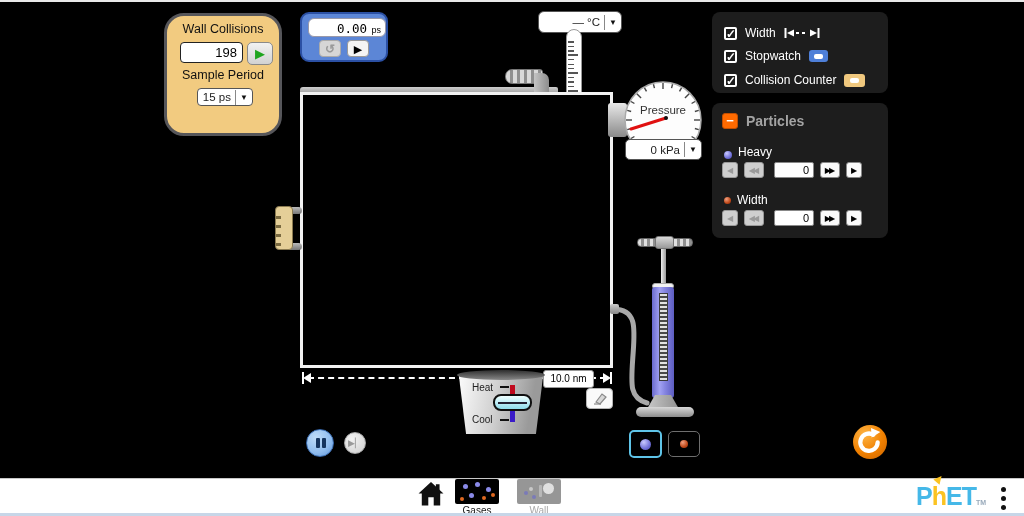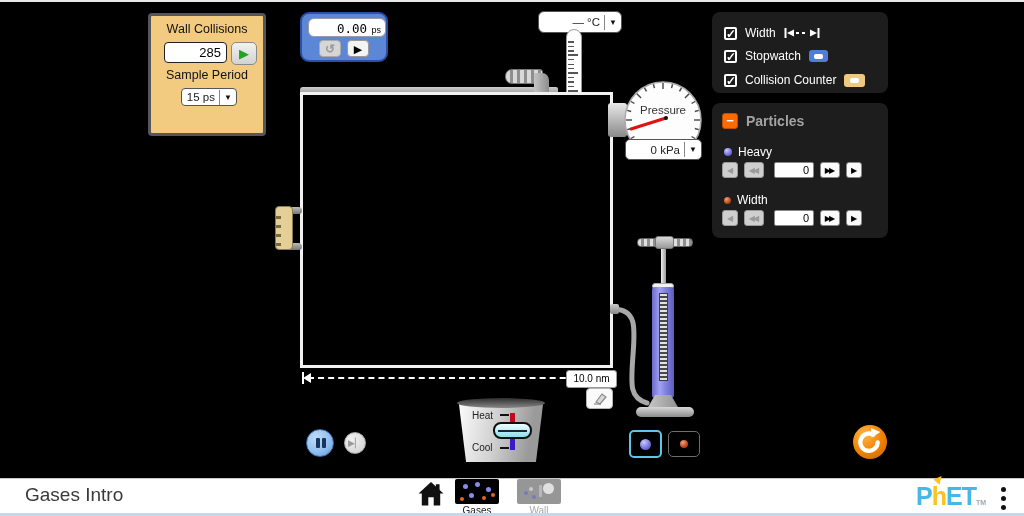--- a/index.html
+++ b/index.html
@@ -1,21 +1,21 @@
 <!DOCTYPE html>
 <html><head>
 <meta charset="utf-8">
 <style>
   html,body{margin:0;padding:0;background:#000;}
   #stage{position:relative;width:1024px;height:516px;background:#000;overflow:hidden;
          font-family:"Liberation Sans",sans-serif;}
   .abs{position:absolute;}
   
-  .cc-panel{left:148px;top:13px;width:118px;height:123px;background:#F2CB80;border:3px solid #56565A;
-            border-radius:4px;box-sizing:border-box;}
+  .cc-panel{left:164px;top:13px;width:118px;height:123px;background:#F2CB80;border:3px solid #56565A;
+            border-radius:20px;box-sizing:border-box;}
   .cc-title{width:100%;text-align:center;top:6px;font-size:12.5px;color:#111;}
   .cc-count{left:13px;top:26px;width:56px;height:19px;background:#fff;border:1.5px solid #222;border-radius:4px;
             font-size:13px;color:#000;text-align:right;line-height:19px;padding-right:5px;box-sizing:content-box;}
   .cc-play{left:80px;top:26px;width:24px;height:21px;background:linear-gradient(#f2f2f2,#d2d2d2);
            border:1.5px solid #8a8a8a;border-radius:5px;color:#1FA51F;font-size:13px;text-align:center;line-height:21px;}
   .cc-period-label{width:100%;text-align:center;top:52px;font-size:12.5px;color:#111;}
   .cc-dd{left:30px;top:72px;width:56px;height:18px;}
   
   .combo{background:#fff;border:1.5px solid #555;border-radius:4px;display:flex;align-items:center;box-sizing:border-box;}
   .combo .val{flex:1;text-align:right;font-size:11.5px;color:#222;padding-right:4px;white-space:nowrap;}
@@ -40,21 +40,21 @@
                box-sizing:border-box;}
   .handle-grip:before{content:"";position:absolute;left:0;top:3px;width:5px;height:36px;
                background:repeating-linear-gradient(#0000 0 6px,#7a6a40 6px 9px);}
   
   .ruler-line{left:308px;top:377px;width:298px;border-top:2px dashed #fff;}
   .arr{width:0;height:0;top:373px;}
   .arr-l{left:303px;border-top:5px solid transparent;border-bottom:5px solid transparent;border-right:8px solid #fff;}
   .arr-r{left:603px;border-top:5px solid transparent;border-bottom:5px solid transparent;border-left:8px solid #fff;}
   .endbar{top:372px;width:2px;height:12px;background:#fff;}
   .ruler-label{left:543px;top:370px;width:49px;height:16px;background:#fff;border:1px solid #999;border-radius:3px;
-               font-size:10px;color:#000;text-align:center;line-height:16px;margin-left:23px;}
+               font-size:10px;color:#000;text-align:center;line-height:16px;}
   
   .therm-combo{left:538px;top:11px;width:84px;height:22px;border-radius:6px;}
   .therm-tube{left:566px;top:29px;width:16px;height:94px;background:#fff;border:1.5px solid #999;border-radius:8px 8px 2px 2px;box-sizing:border-box;}
   .therm-ticks{left:1px;top:8px;width:6px;height:78px;background:repeating-linear-gradient(#0000 0 3px,#555 3px 4.5px);}
   .therm-ticks2{left:1px;top:8px;width:10px;height:78px;background:repeating-linear-gradient(#0000 0 16px,#555 16px 18px);}
   .therm-bulb{left:560px;top:115px;width:27px;height:27px;border-radius:50%;
               background:radial-gradient(circle at 38% 32%,#E86060,#C02020 60%,#901212);border:2px solid #801010;box-sizing:border-box;}
   
   .gauge-conn{left:608px;top:103px;width:19px;height:34px;background:linear-gradient(#e8e8e8,#8a8a8a);border-radius:3px;}
   .gauge{left:624px;top:81px;width:78px;height:78px;}
@@ -77,21 +77,21 @@
   .eraser-btn{left:586px;top:388px;width:27px;height:21px;background:#fafafa;border:1px solid #b5b5b5;border-radius:4px;
               box-sizing:border-box;display:flex;align-items:center;justify-content:center;}
   
   .play-pause{left:306px;top:429px;width:28px;height:28px;border-radius:50%;box-sizing:border-box;
               background:radial-gradient(circle at 35% 30%,#BFDCF8,#8FBCEE 60%,#5E93D6);border:1.5px solid #3A6CB0;}
   .pp-bar{top:8px;width:3.5px;height:10px;background:#16355F;border-radius:1px;}
   .step-btn{left:344px;top:432px;width:22px;height:22px;border-radius:50%;box-sizing:border-box;
             background:radial-gradient(circle at 35% 30%,#f2f2f2,#cfcfcf);border:1px solid #aaa;
             color:#9a9a9a;font-size:9px;text-align:center;line-height:21px;}
   
-  .bucket{left:455px;top:398px;width:92px;height:56px;}
+  .bucket{left:455px;top:370px;width:92px;height:56px;}
   .bucket-body{left:0;top:4px;width:92px;height:60px;clip-path:polygon(4% 0,96% 0,88% 100%,12% 100%);
                background:linear-gradient(100deg,#fafafa 5%,#cfcfcf 45%,#9a9a9a 80%);}
   .bucket-rim{left:2px;top:0;width:88px;height:10px;border-radius:50%;background:linear-gradient(#2e2e2e,#888);}
   .bk-label{font-size:10px;color:#222;}
   .bk-tick{width:9px;height:2px;background:#111;}
   .bk-track{left:55px;top:15px;width:5px;height:37px;background:linear-gradient(#C00A1E 0 46%,#3A1AC8 54% 100%);}
   .bk-handle{left:38px;top:24px;width:39px;height:17px;background:linear-gradient(#EFFFFF,#8FDDEC);
              border:2px solid #101010;border-radius:8px;box-sizing:border-box;}
   .bk-handle:before{content:"";position:absolute;left:3px;top:5.5px;width:29px;height:2px;background:#223;}
   
@@ -145,21 +145,21 @@
   .topstrip{left:0;top:0;width:1024px;height:2px;background:#e8e8e8;}
 </style>
 </head>
 <body>
 
 <div id="stage">
   <div class="abs topstrip"></div>
 
   <div class="abs cc-panel">
     <div class="abs cc-title">Wall Collisions</div>
-    <div class="abs cc-count">285</div>
+    <div class="abs cc-count">198</div>
     <div class="abs cc-play">▶</div>
     <div class="abs cc-period-label">Sample Period</div>
     <div class="abs cc-dd combo">
       <span class="val">15 ps</span>
       <span class="arrow">▼</span>
     </div>
   </div>
 
   <div class="abs sw">
     <div class="abs sw-display">
@@ -311,21 +311,21 @@
       <span class="cc-icon">
           <span class="icon-slot"></span>
         </span>
     </div>
   </div>
 
   <div class="abs dark-panel particles-panel">
     <div class="abs min-btn">−</div>
     <div class="abs pt-title">Particles</div>
 
-    <div class="abs" style="left:12px;top:42px;display:flex;align-items:center;gap:6px">
+    <div class="abs" style="left:12px;top:42px;display:flex;align-items:flex-end;gap:6px">
       <span class="pt-bullet dot-heavy" style="width:8px;height:8px"></span>
       <span class="pt-label">Heavy</span>
     </div>
     <div class="abs spin-row" style="top:59px">
       <span class="spin-btn spin-off">◀</span>
         <span class="gap"></span>
       <span class="spin-btn spin-off spin-wide">◀◀</span>
         <span class="gap-lg"></span>
       <span class="spin-field">0</span>
         <span class="gap"></span>
@@ -345,21 +345,20 @@
         <span class="gap-lg"></span>
       <span class="spin-field">0</span>
         <span class="gap"></span>
       <span class="spin-btn spin-on spin-wide">▶▶</span>
         <span class="gap"></span>
       <span class="spin-btn spin-on">▶</span>
     </div>
   </div>
 
   <div class="abs navbar"></div>
-  <div class="abs nav-title">Gases Intro</div>
   <svg class="abs" style="left:418px;top:482px" width="26" height="24" viewBox="0 0 24 22">
     <rect x="16.5" y="2" width="3.4" height="6" fill="#111"></rect>
     <path d="M12 0 L0.5 10.5 H3.5 V21.5 H9.5 V14 H14.5 V21.5 H20.5 V10.5 H23.5 Z" fill="#111"></path>
   </svg>
 
   <div class="abs" style="left:455px;top:479px">
     <div class="tab-thumb" style="background:#000">
       <span class="pdot" style="left:8px;top:5px;width:5px;height:5px;background:#8a8ae8"></span>
       <span class="pdot" style="left:20px;top:3px;width:5px;height:5px;background:#8a8ae8"></span>
       <span class="pdot" style="left:31px;top:8px;width:5px;height:5px;background:#8a8ae8"></span>

